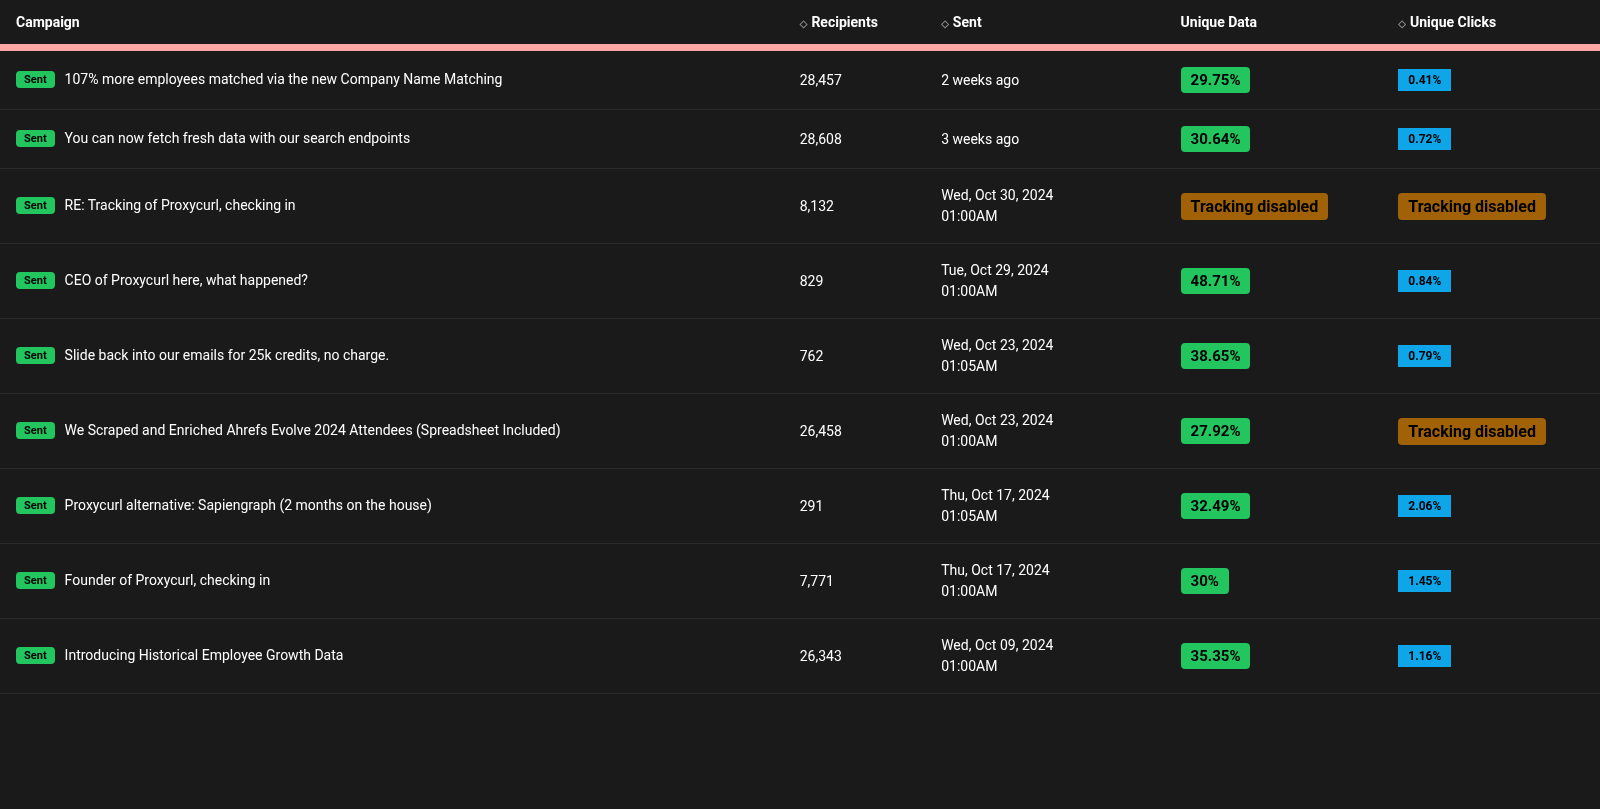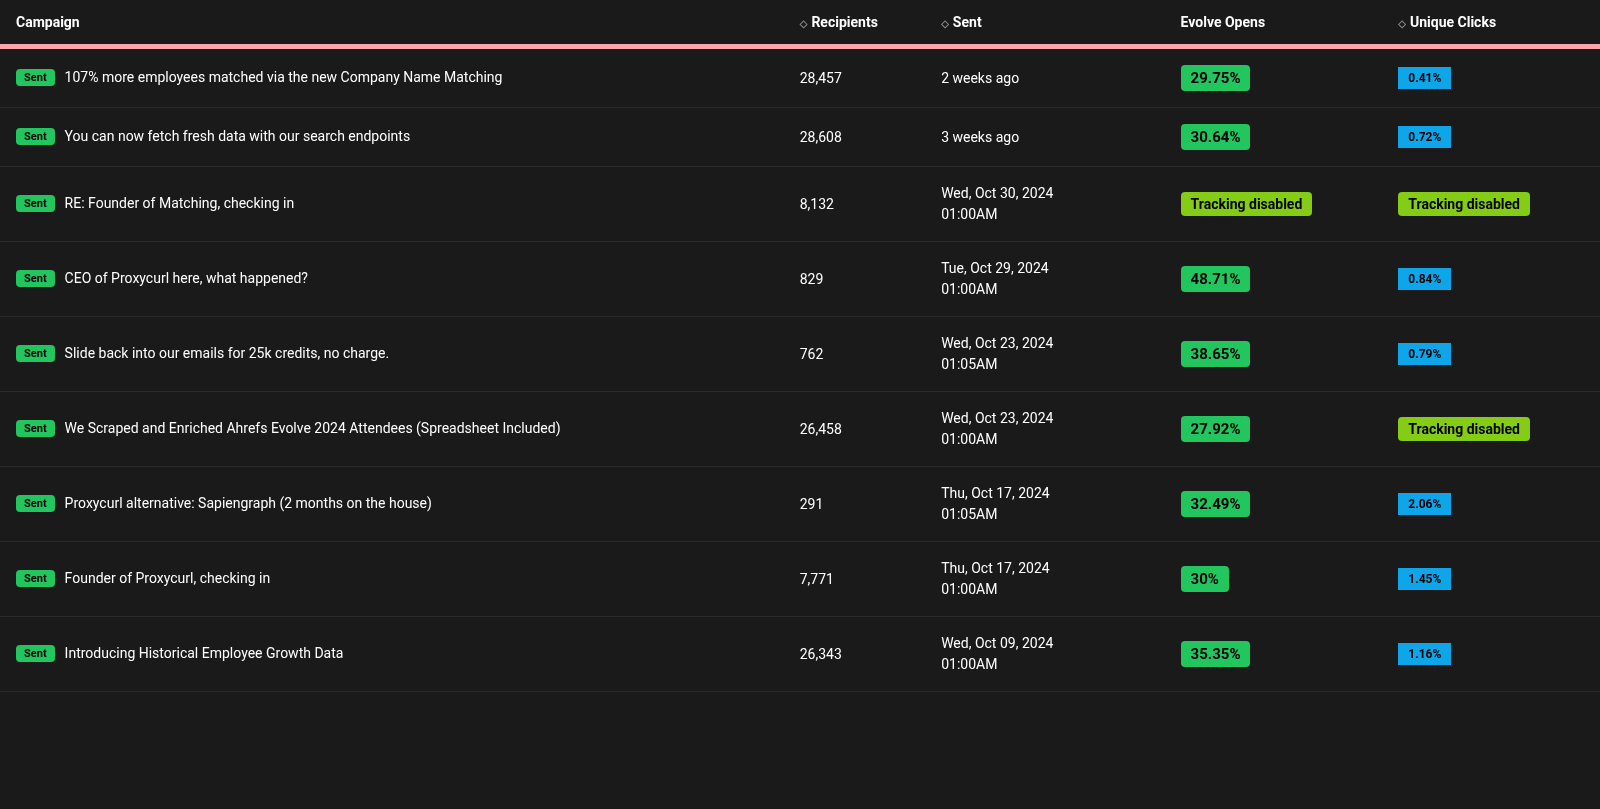--- a/index.html
+++ b/index.html
@@ -13,21 +13,21 @@
       width: 1600px;
       min-height: 809px;
       padding: 0;
       overflow: hidden;
     }
     table {
       width: 100%;
       border-collapse: collapse;
     }
     thead tr {
-      border-bottom: 5px solid #fca5a5;
+      border-bottom: 7px solid #fca5a5;
     }
     thead th {
       padding: 14px 16px;
       text-align: left;
       font-weight: 700;
       font-size: 14px;
       color: #ffffff;
       white-space: nowrap;
     }
     thead th.recipients-col,
@@ -98,23 +98,23 @@
       background-color: #22c55e;
       color: #000;
       font-size: 15px;
       font-weight: 700;
       padding: 4px 10px;
       border-radius: 4px;
       white-space: nowrap;
     }
     .tracking-disabled-badge {
       display: inline-block;
-      background-color: #84cc16;
-      color: #000;
-      font-size: 14px;
+      background-color: #a16207;
+      color: #000;
+      font-size: 16px;
       font-weight: 700;
       padding: 4px 10px;
       border-radius: 4px;
       white-space: nowrap;
     }
     .clicks-badge {
       display: inline-block;
       background-color: #0ea5e9;
       color: #000;
       font-size: 12px;
@@ -134,21 +134,21 @@
         <th class="campaign-col">
           <span>Campaign</span>
         </th>
         <th class="recipients-col">
           <span class="sort-icon">◇</span><span>Recipients</span>
         </th>
         <th class="sent-col">
           <span class="sort-icon">◇</span><span>Sent</span>
         </th>
         <th class="unique-opens-col">
-          <span>Evolve Opens</span>
+          <span>Unique Data</span>
         </th>
         <th class="unique-clicks-col">
           <span class="sort-icon">◇</span><span>Unique Clicks</span>
         </th>
       </tr>
     </thead>
     <tbody id="table-body">
     <tr>
           <td class="campaign-col">
             <div class="campaign-cell">
@@ -170,21 +170,21 @@
           </td>
           <td class="recipients-col"><span class="recipients-value">28,608</span></td>
           <td class="sent-col"><span class="sent-date" style="white-space: pre-line;">3 weeks ago</span></td>
           <td class="unique-opens-col"><span class="percentage-badge">30.64%</span></td>
           <td class="unique-clicks-col"><span class="clicks-badge">0.72%</span></td>
         </tr>
         <tr>
           <td class="campaign-col">
             <div class="campaign-cell">
               <span class="sent-badge">Sent</span>
-              <span class="campaign-title">RE: Founder of Matching, checking in</span>
+              <span class="campaign-title">RE: Tracking of Proxycurl, checking in</span>
             </div>
           </td>
           <td class="recipients-col"><span class="recipients-value">8,132</span></td>
           <td class="sent-col"><span class="sent-date" style="white-space: pre-line;">Wed, Oct 30, 2024
 01:00AM</span></td>
           <td class="unique-opens-col"><span class="tracking-disabled-badge">Tracking disabled</span></td>
           <td class="unique-clicks-col"><span class="tracking-disabled-badge">Tracking disabled</span></td>
         </tr>
         <tr>
           <td class="campaign-col">

